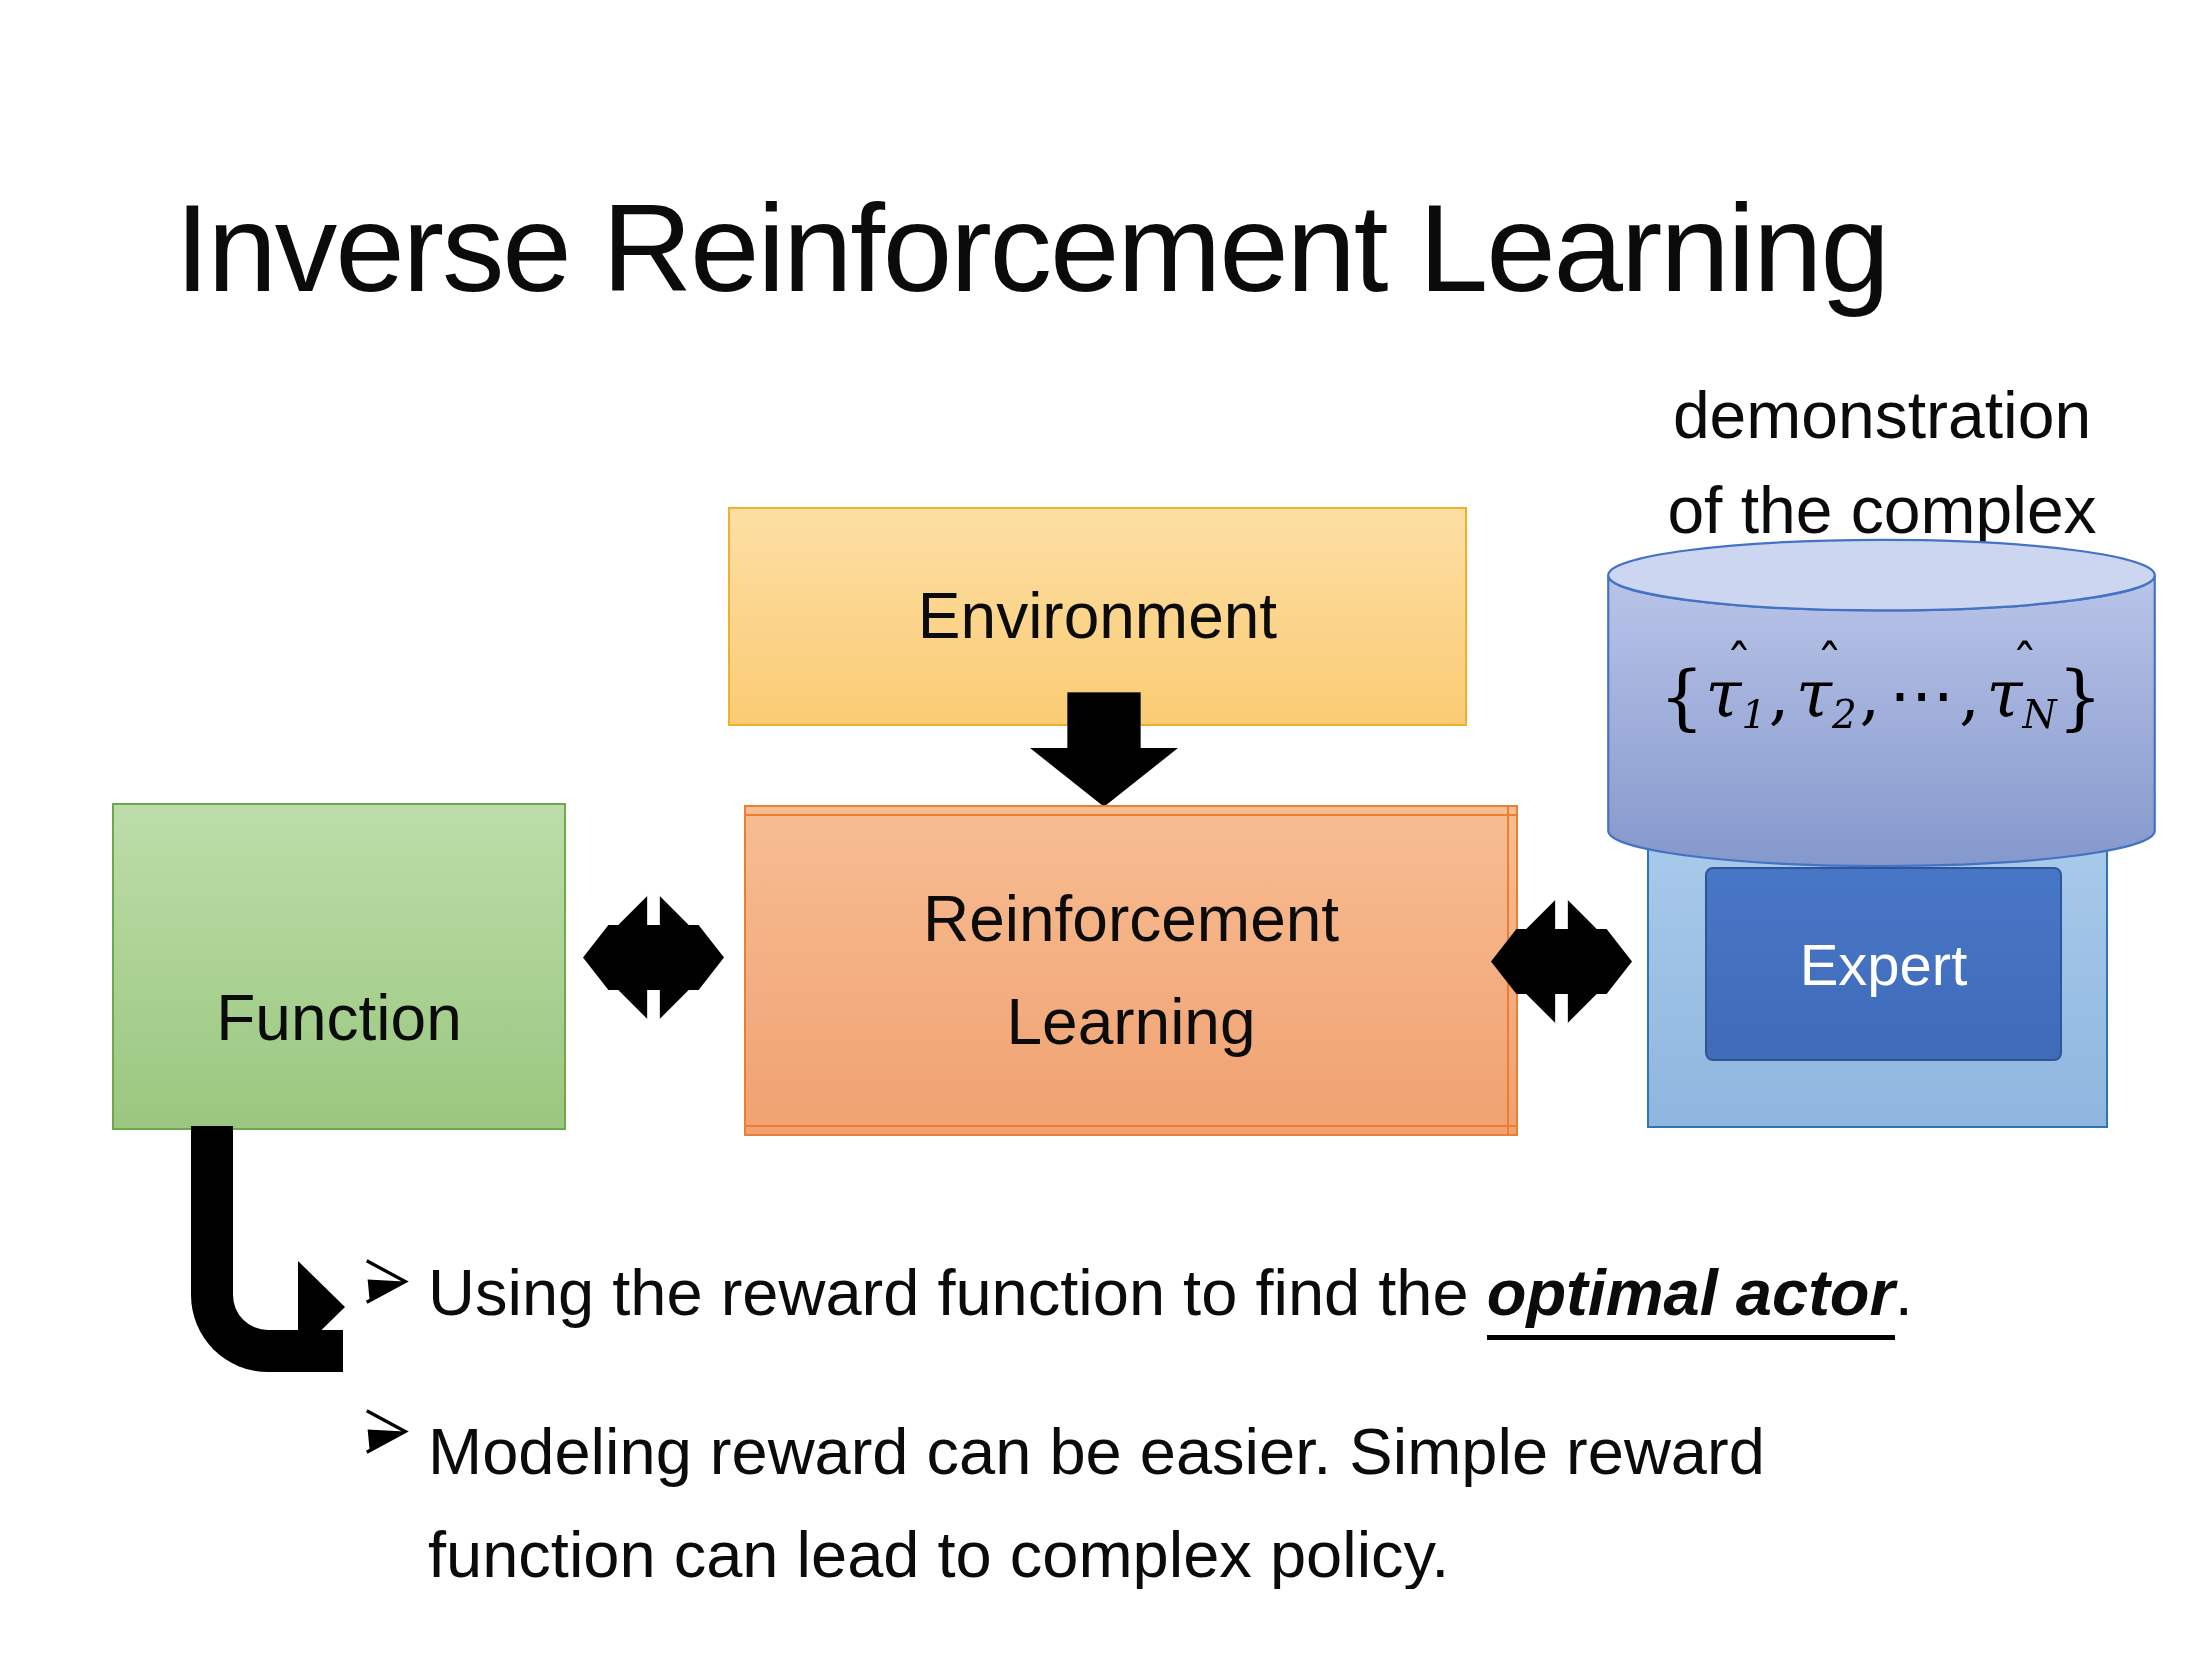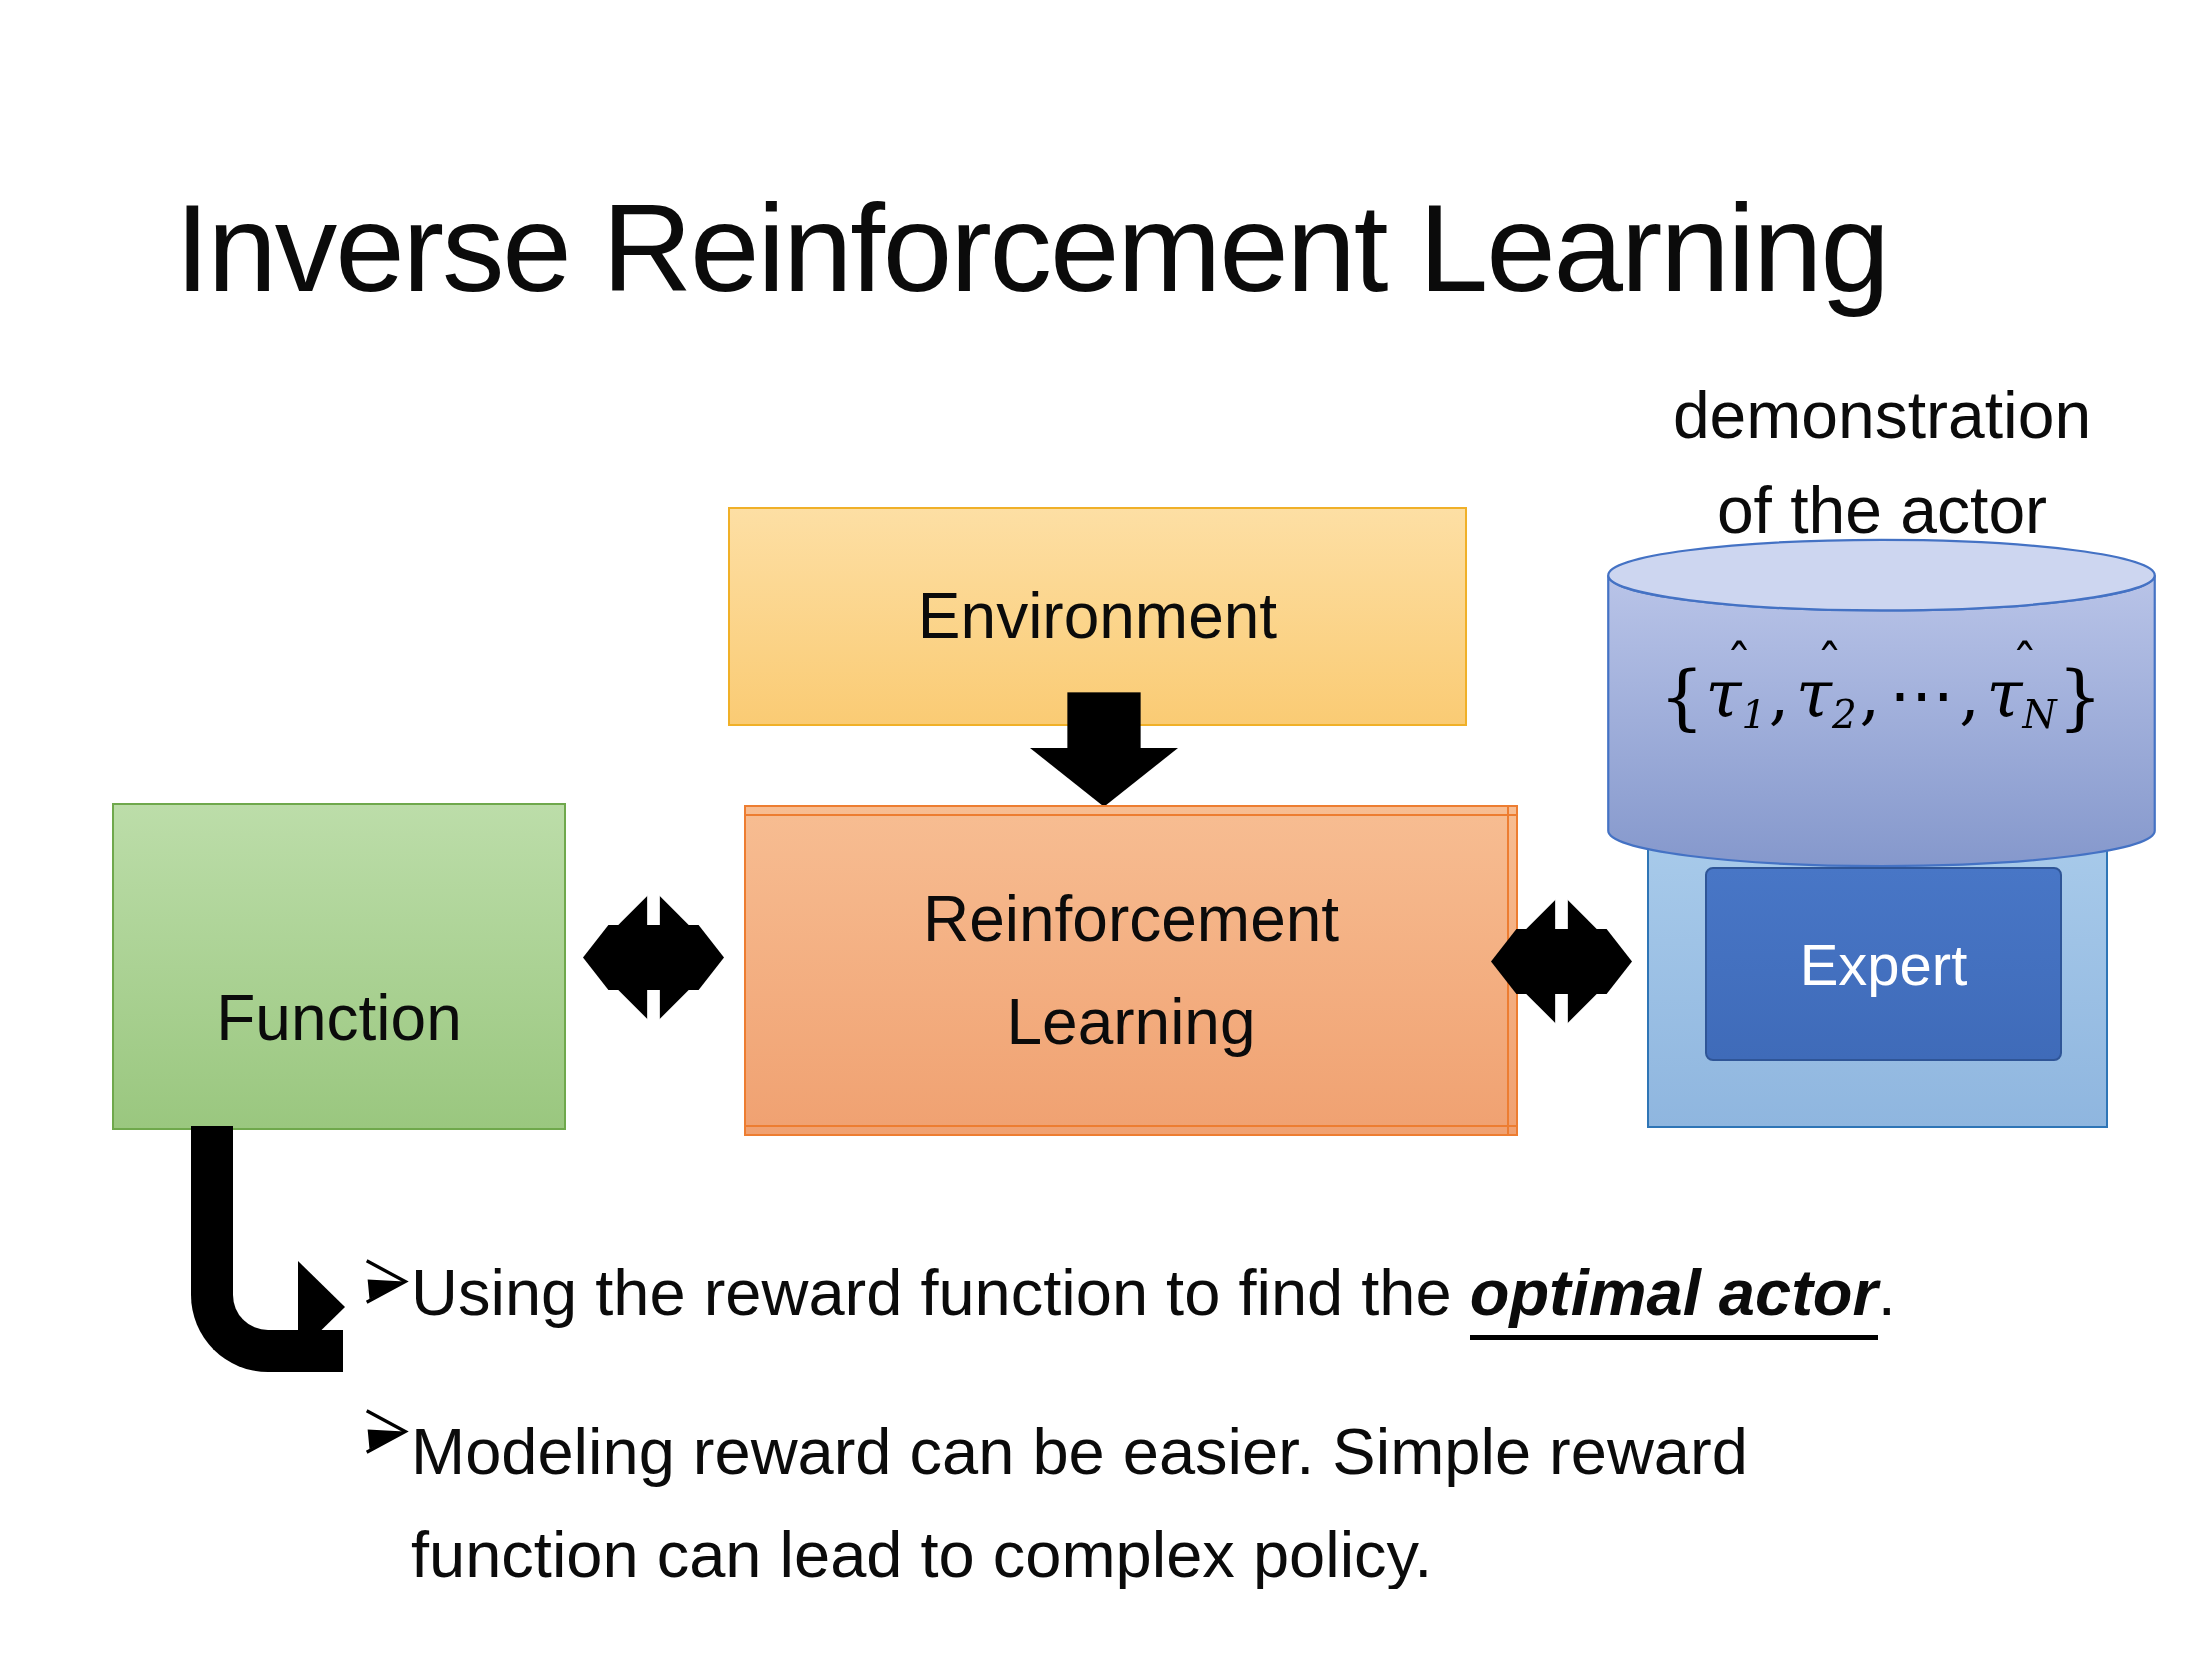--- a/index.html
+++ b/index.html
@@ -85,41 +85,41 @@
     border-bottom:42px solid var(--arrow-color,#000);
     border-bottom-left-radius:77px;
   }
   .elbow-head{
     left:298px; top:1261px; width:0; height:0;
     border-top:46px solid transparent; border-bottom:46px solid transparent;
     border-left:47px solid var(--arrow-color,#000);
   }
 
   
-  .bullet-row{left:362px; display:flex; align-items:flex-start; gap:2px;}
+  .bullet-row{left:362px; display:flex; align-items:flex-start; gap:19px;}
   .bullet-row .glyph{flex:0 0 auto; margin-top:7.4px;}
   .bullet-text{font-size:65px; line-height:1.3; color:#0b0b0b;}
   .bullet-text.two-line{line-height:1.58;}
   .emph{
     font-weight:bold; font-style:italic;
     border-bottom:5.1px solid #000; padding-bottom:5.9px;
   }
   .row1{top:1251px;}
   .row2{top:1401px;}
 </style>
 </head>
 <body>
 
 <div class="slide">
 
   <div class="abs title">Inverse Reinforcement Learning</div>
 
   <div class="abs demo-label">
     <div>demonstration</div>
-    <div>of the actor</div>
+    <div>of the complex</div>
   </div>
 
   <div class="abs dbox env-box">
     <span>Environment</span>
   </div>
 
   <svg class="abs" style="left:1030px; top:692px;" width="148" height="115" viewBox="0 0 202 156">
     <rect x="51" y="0" width="100" height="80" style="fill:var(--arrow-color,#000);"></rect>
     <polygon points="0,76 202,76 101,156" style="fill:var(--arrow-color,#000);"></polygon>
   </svg>

